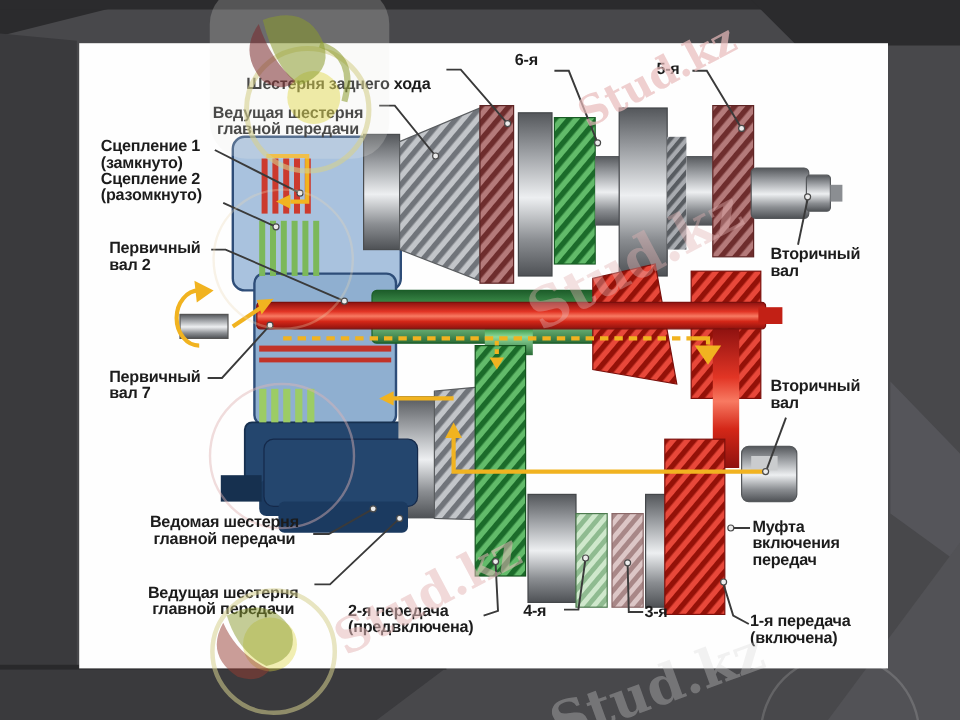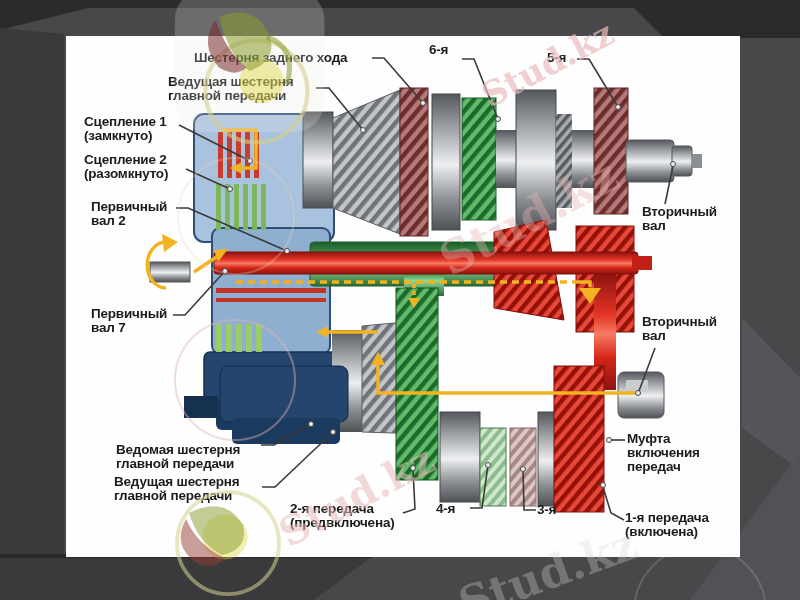--- a/index.html
+++ b/index.html
@@ -5,21 +5,21 @@
   html,body{margin:0;padding:0;background:#48484b;}
   .page{position:relative;width:800px;height:600px;overflow:hidden;
         font-family:"Liberation Sans",sans-serif;background:#48484b;}
   .bg{position:absolute;left:0;top:0;z-index:0;}
   .panel{position:absolute;left:66px;top:36px;width:674px;height:521px;
          background:#fefefe;z-index:1;}
   .art{position:absolute;left:0;top:0;}
   .lbl{position:absolute;font-size:13.5px;font-weight:bold;color:#1c1c1c;
        line-height:14px;letter-spacing:-0.2px;z-index:3;}
   .lbl span{display:block;}
-  .ra{text-align:left;}
+  .ra{text-align:center;margin-top:12px;}
   .wm-text{position:absolute;z-index:5;font-family:"DejaVu Serif",serif;
            font-weight:bold;pointer-events:none;white-space:nowrap;}
   .wm-logo{position:absolute;z-index:5;pointer-events:none;}
 </style>
 </head>
 <body>
 <div class="page">
 
 <svg class="bg" width="800" height="600">
   <rect x="0" y="0" width="800" height="600" fill="#48484b"></rect>
@@ -235,21 +235,21 @@
     <span>Шестерня заднего хода</span>
   </div>
   <div class="lbl ra" style="left:102px;top:39px;width:144px">
     <span>Ведущая шестерня</span>
     <span>главной передачи</span>
   </div>
   <div class="lbl" style="left:18px;top:79px;width:112px">
     <span>Сцепление 1</span>
     <span>(замкнуто)</span>
   </div>
-  <div class="lbl" style="left:18px;top:117px;width:118px">
+  <div class="lbl" style="left:18px;top:106px;width:118px">
     <span>Сцепление 2</span>
     <span>(разомкнуто)</span>
   </div>
   <div class="lbl" style="left:25px;top:164px;width:92px">
     <span>Первичный</span>
     <span>вал 2</span>
   </div>
   <div class="lbl" style="left:25px;top:271px;width:92px">
     <span>Первичный</span>
     <span>вал 7</span>
@@ -261,21 +261,21 @@
     <span>5-я</span>
   </div>
   <div class="lbl" style="left:576px;top:169px;width:88px">
     <span>Вторичный</span>
     <span>вал</span>
   </div>
   <div class="lbl" style="left:576px;top:279px;width:88px">
     <span>Вторичный</span>
     <span>вал</span>
   </div>
-  <div class="lbl ra" style="left:50px;top:407px;width:142px">
+  <div class="lbl ra" style="left:50px;top:380px;width:142px">
     <span>Ведомая шестерня</span>
     <span>главной передачи</span>
   </div>
   <div class="lbl ra" style="left:48px;top:439px;width:144px">
     <span>Ведущая шестерня</span>
     <span>главной передачи</span>
   </div>
   <div class="lbl" style="left:224px;top:466px;width:126px">
     <span>2-я передача</span>
     <span>(предвключена)</span>

